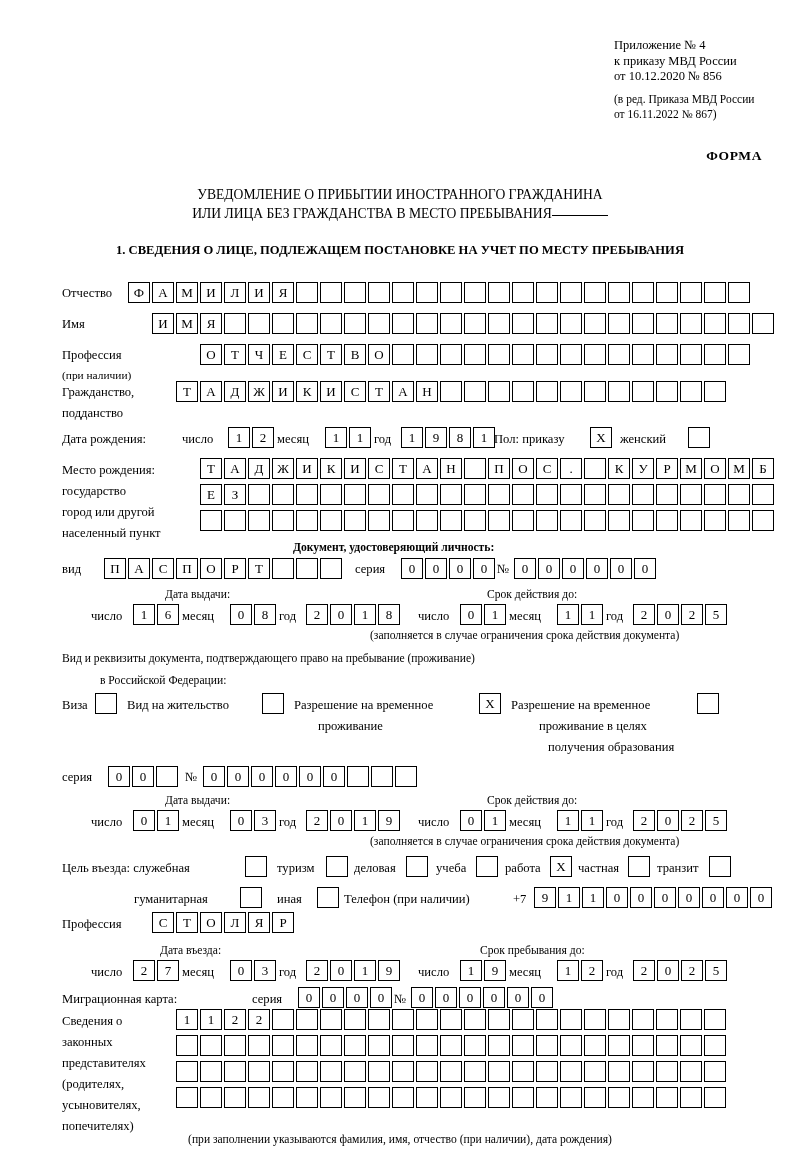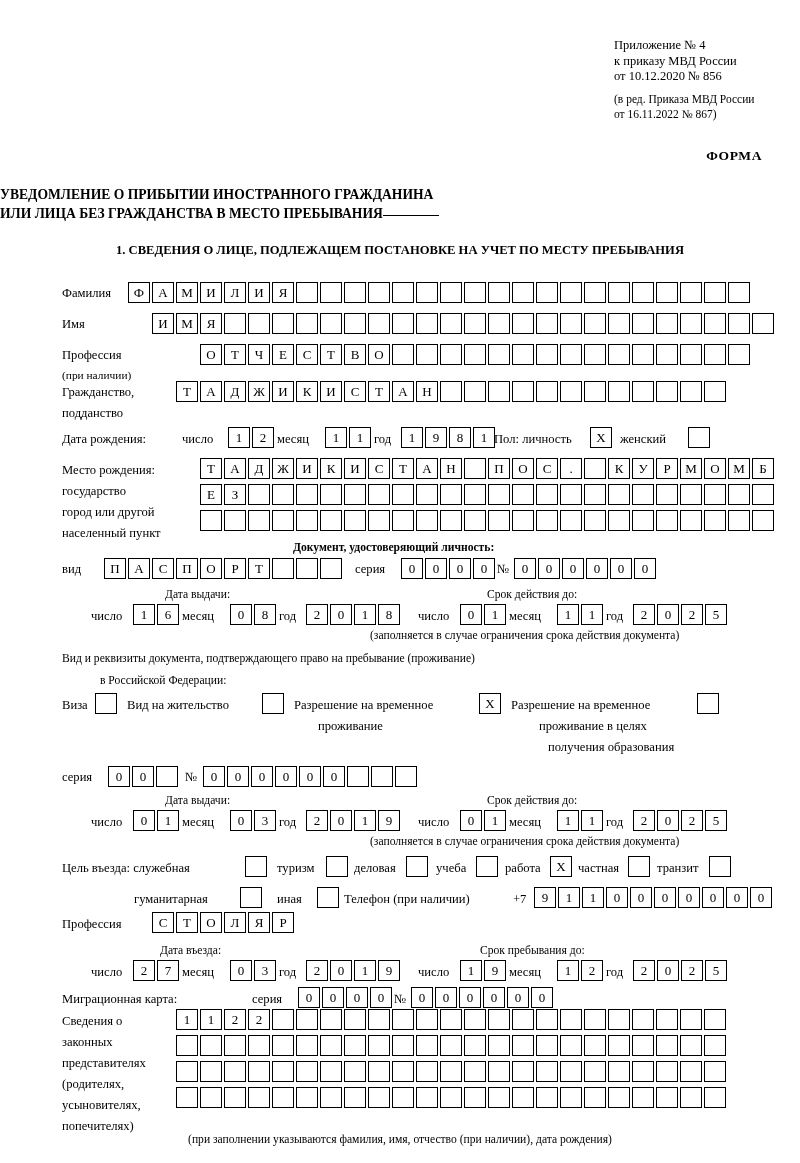--- a/index.html
+++ b/index.html
@@ -13,21 +13,21 @@
   }
   .page{position:relative;width:800px;height:1163px;padding:0;box-sizing:border-box;}
 
   
   .hdr{position:absolute;left:614px;top:38px;font-size:12.5px;line-height:15.5px;}
   .hdr .sm{font-size:11.5px;}
   .hdr .gap{height:7px;}
 
   .forma{position:absolute;right:38px;top:148px;font-size:13.5px;font-weight:bold;letter-spacing:.6px;}
 
-  .title{position:absolute;left:0;right:0;top:185px;text-align:left;font-weight:bold;font-size:13.6px;line-height:19px;}
+  .title{position:absolute;left:0;right:0;top:185px;text-align:center;font-weight:normal;font-size:13.6px;line-height:19px;}
   .title .ln2{white-space:nowrap;}
   .uline{display:inline-block;width:56px;border-bottom:1px solid #000;vertical-align:2px;}
 
   .sect1{position:absolute;left:0;right:0;top:243px;text-align:center;font-weight:bold;font-size:12.6px;}
 
   
   .t{position:absolute;font-size:12.6px;white-space:nowrap;}
   .t.sm{font-size:11.4px;}
   .t.b{font-weight:bold;}
   .t.c{font-size:11.6px;}
@@ -69,21 +69,21 @@
 
   <div class="forma">ФОРМА</div>
 
   <div class="title">
     <div>УВЕДОМЛЕНИЕ О ПРИБЫТИИ ИНОСТРАННОГО ГРАЖДАНИНА</div>
     <div class="ln2"><span>ИЛИ ЛИЦА БЕЗ ГРАЖДАНСТВА В МЕСТО ПРЕБЫВАНИЯ</span><span class="uline"></span></div>
   </div>
 
   <div class="sect1">1. СВЕДЕНИЯ О ЛИЦЕ, ПОДЛЕЖАЩЕМ ПОСТАНОВКЕ НА УЧЕТ ПО МЕСТУ ПРЕБЫВАНИЯ</div>
 
-  <div class="t" style="left:62px;top:286px;">Фамилия</div>
+  <div class="t" style="left:62px;top:286px;">Отчество</div>
   <div class="cells" id="row-surname" style="left:128px;top:282px;">
       <div class="cell" style="width: 22px;">Ф</div>
       <div class="cell" style="width: 22px;">А</div>
       <div class="cell" style="width: 22px;">М</div>
       <div class="cell" style="width: 22px;">И</div>
       <div class="cell" style="width: 22px;">Л</div>
       <div class="cell" style="width: 22px;">И</div>
       <div class="cell" style="width: 22px;">Я</div>
       <div class="cell" style="width: 22px;"></div>
       <div class="cell" style="width: 22px;"></div>
@@ -203,21 +203,21 @@
       <div class="cell" style="width: 22px;">1</div>
       <div class="cell last" style="width: 22px;">1</div>
     </div>
   <div class="t" style="left:374px;top:432px;">год</div>
   <div class="cells" style="left:401px;top:427px;">
       <div class="cell" style="width: 22px;">1</div>
       <div class="cell" style="width: 22px;">9</div>
       <div class="cell" style="width: 22px;">8</div>
       <div class="cell last" style="width: 22px;">1</div>
     </div>
-  <div class="t" style="left:494px;top:432px;">Пол: личность</div>
+  <div class="t" style="left:494px;top:432px;">Пол: приказу</div>
   <div class="box" style="left:590px;top:427px;">X</div>
   <div class="t" style="left:620px;top:432px;">женский</div>
   <div class="box" style="left:688px;top:427px;"></div>
 
   <div class="t" style="left:62px;top:463px;">Место рождения:</div>
   <div class="t" style="left:62px;top:484px;">государство</div>
   <div class="t" style="left:62px;top:505px;">город или другой</div>
   <div class="t" style="left:62px;top:526px;">населенный пункт</div>
   <div class="cells" style="left:200px;top:458px;">
       <div class="cell" style="width: 22px;">Т</div>

